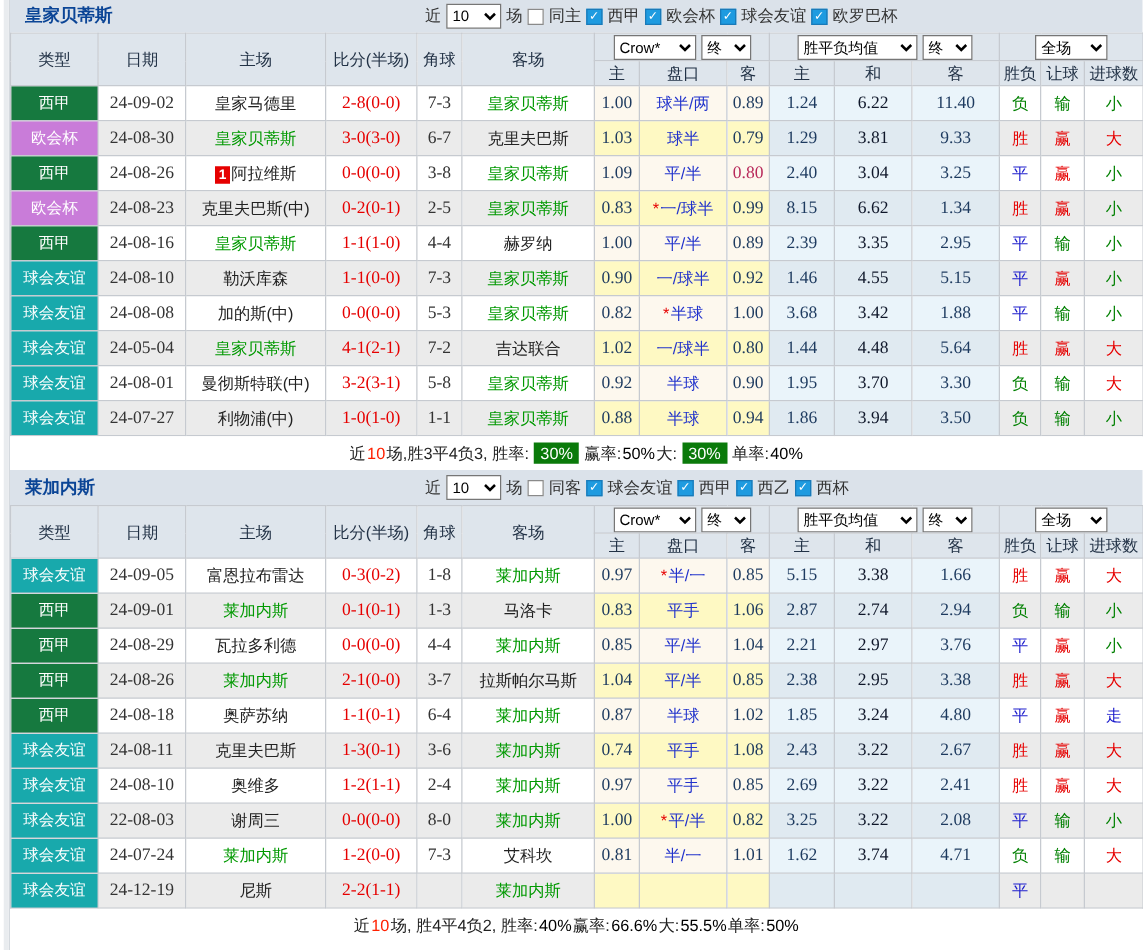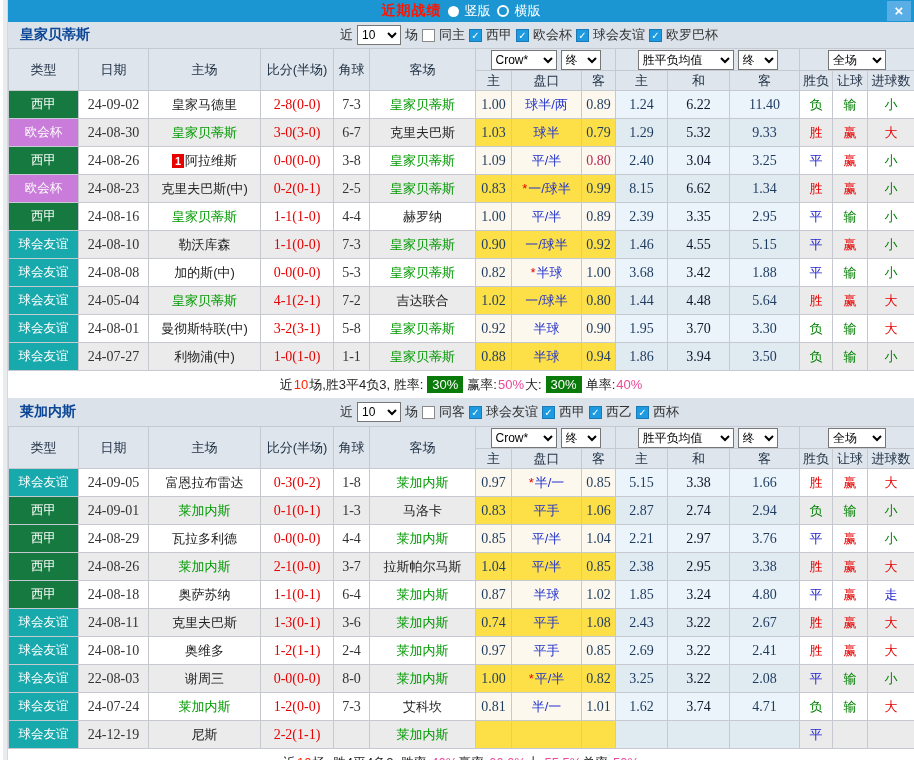--- a/index.html
+++ b/index.html
@@ -41,54 +41,46 @@
   .grid thead .grp select{margin:0 2px}
   .grid tbody tr{height:28px}
   tr.odd td{background:#fff}
   tr.even td{background:#ebebeb}
   td.typecell{color:#fff;font-size:12.5px}
   td.num{font-family:"Liberation Serif","DejaVu Serif",serif;font-size:14px;color:#333}
   td.scorecell{font-family:"Liberation Serif","DejaVu Serif",serif;font-size:14px;color:#e60000}
   td.teamcell{font-size:13px;color:#222}
   td.teamcell.self{color:#009900}
   tr.odd td.crow{background:#fdf8ee}
-  tr.even td.crow{background:#fde047}
+  tr.even td.crow{background:#fef9c3}
   tr.odd td.wld{background:#eaf4fa}
   tr.even td.wld{background:#e0eaf1}
   td.crow{font-family:"Liberation Serif","DejaVu Serif",serif;font-size:14px;color:#1d3a5f}
   td.crow.hc{font-family:"Liberation Sans","DejaVu Sans",sans-serif;font-size:13px;color:#2233cc}
   td.crow.redodds{color:#b8295a}
   td.wld{font-family:"Liberation Serif","DejaVu Serif",serif;font-size:14px;color:#1d3a5f}
   td.wld.mid{color:#0f172a}
   td.rescell{font-size:13px}
   .star{color:#e60000;margin-right:1px}
   .b1{display:inline-block;background:#e60000;color:#fff;font-size:11px;line-height:14px;
     padding:0 3px;margin-right:1px;font-weight:bold}
 
   
   .summary{height:27px;display:flex;align-items:center;justify-content:center;background:#fff;
     font-size:13px;color:#222;gap:1px}
   .summary .badge{background:#0a7a0a;color:#fff;padding:1px 5px;margin:0 3px}
-  .summary .blue{color:#ec4899}
+  .summary .blue{color:#000000}
   .summary .red{color:#ff2000}
 </style>
 </head>
 <body>
 
 <div class="gutter"></div>
 
 <div class="app">
-  <div class="topbar">
-    <span class="title">近期战绩</span>
-    <span class="radio sel"></span>
-    <span>竖版</span>
-    <span class="radio unsel"></span>
-    <span>横版</span>
-    <span class="close">×</span>
-  </div>
   <div id="sections">
       <div class="strip s1">
         <span class="team">皇家贝蒂斯</span>
         <div class="filters">
           <span>近</span>
           <select style="width: 44px;"><option>10</option></select>
           <span>场</span>
           <span class="cb off"></span>
           <span>同主</span>
           <span class="cb on">✓</span>
@@ -165,21 +157,21 @@
             <td class="typecell" style="background: rgb(201, 124, 217);">欧会杯</td>
             <td class="num">24-08-30</td>
             <td class="teamcell self">皇家贝蒂斯</td>
             <td class="scorecell">3-0(3-0)</td>
             <td class="num">6-7</td>
             <td class="teamcell">克里夫巴斯</td>
             <td class="crow">1.03</td>
             <td class="crow hc">球半</td>
             <td class="crow">0.79</td>
             <td class="wld">1.29</td>
-            <td class="wld mid">5.32</td>
+            <td class="wld mid">3.81</td>
             <td class="wld">9.33</td>
             <td class="rescell" style="color: rgb(230, 0, 0);">胜</td>
             <td class="rescell" style="color: rgb(230, 0, 0);">赢</td>
             <td class="rescell" style="color: rgb(230, 0, 0);">大</td>
           </tr>
           <tr class="odd">
             <td class="typecell" style="background: rgb(22, 121, 63);">西甲</td>
             <td class="num">24-08-26</td>
             <td class="teamcell"><span class="b1">1</span>阿拉维斯</td>
             <td class="scorecell">0-0(0-0)</td>

